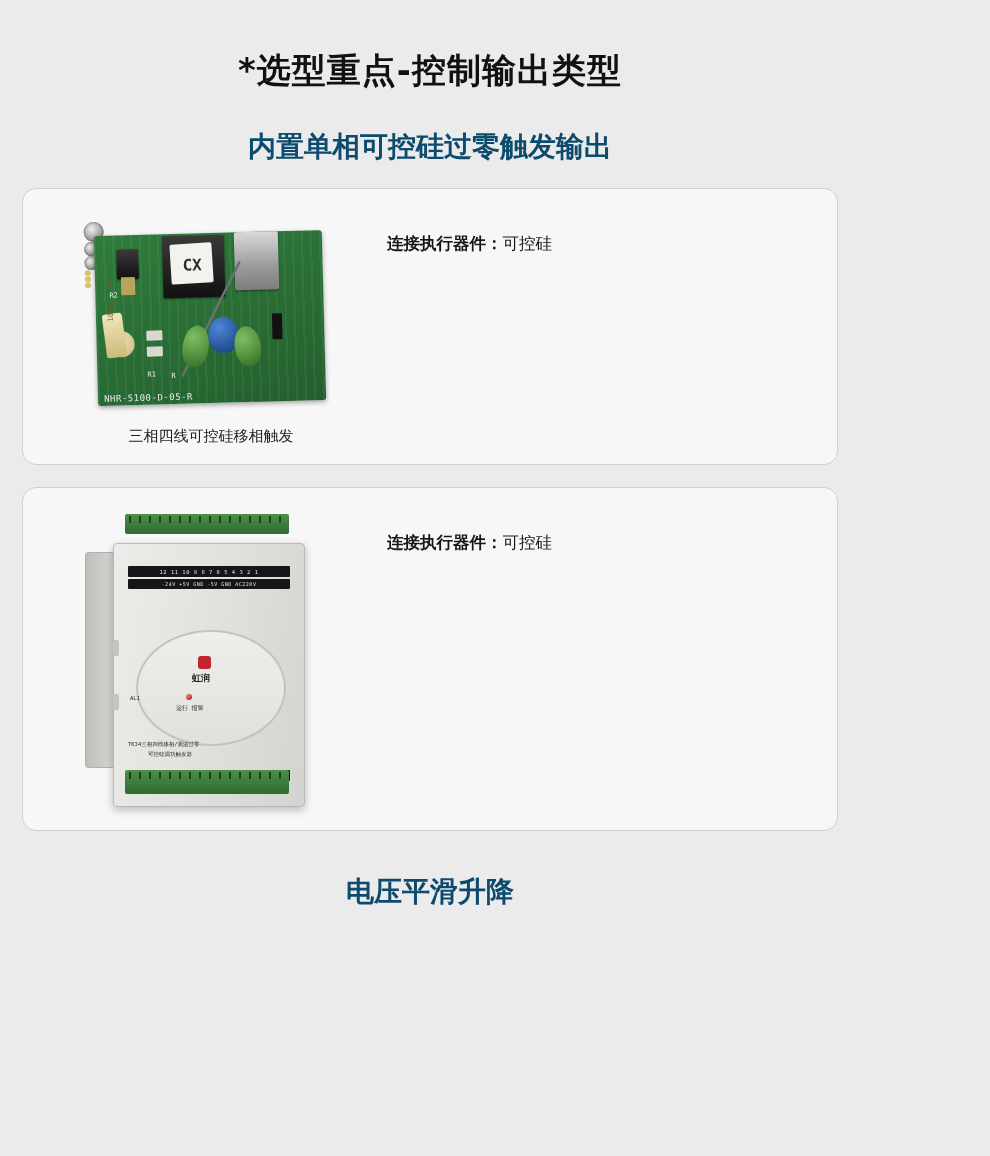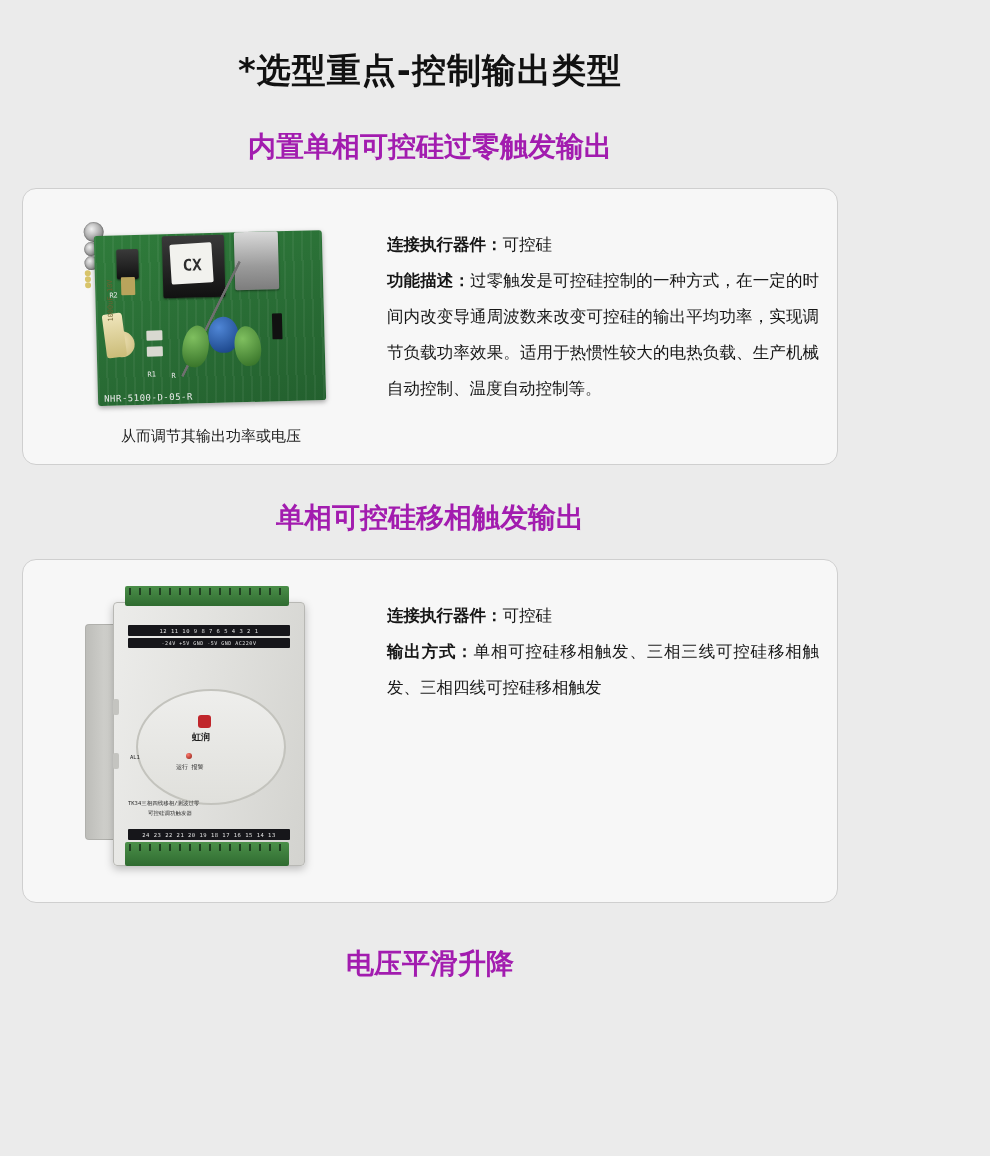--- a/index.html
+++ b/index.html
@@ -24,21 +24,21 @@
     font-size: 34px;
     font-weight: bold;
     letter-spacing: 1px;
     padding-top: 48px;
     color: #111;
   }
   .section-title {
     text-align: center;
     font-size: 28px;
     font-weight: bold;
-    color: #a21caf;
+    color: #0c4a6e;
     margin-top: 34px;
   }
   .card {
     margin: 22px 22px 0 22px;
     background: #f7f7f7;
     border: 1px solid #cfcfcf;
     border-radius: 14px;
     box-sizing: border-box;
     display: flex;
     flex-direction: row;
@@ -55,20 +55,21 @@
   .caption {
     font-size: 15px;
     color: #222;
     margin-top: 8px;
     text-align: center;
   }
   .card-right {
     flex: 1;
     padding-top: 22px;
     padding-left: 6px;
+    font-family: Liberation Mono, monospace;
   }
   .spec-line {
     font-size: 16.5px;
     line-height: 36px;
     color: #161616;
   }
   .spec-label {
     font-weight: bold;
   }
   .spec-para {
@@ -150,21 +151,21 @@
 
   
   .module {
     position: relative;
     width: 300px;
     height: 300px;
     margin-top: 8px;
   }
   .mod-body {
     position: absolute;
-    left: 52px; top: 18px;
+    left: 52px; top: 31px;
     width: 190px; height: 262px;
     background: linear-gradient(100deg,#ececea 0%, #e3e3e0 40%, #d3d3cf 100%);
     border: 1px solid #b8b8b4;
     border-radius: 4px;
     box-shadow: 0 3px 8px rgba(0,0,0,.25);
   }
   .mod-side {
     position: absolute;
     left: 24px; top: 40px;
     width: 30px; height: 214px;
@@ -275,34 +276,30 @@
         <div class="pad" style="left:200px; top:120px; width:6px; height:6px;"></div>
         <div class="pad" style="left:200px; top:134px; width:6px; height:6px;"></div>
         <div class="pad" style="left:200px; top:148px; width:6px; height:6px;"></div>
 
         <div class="silk" style="left:24px; top:70px;">R2</div>
         <div class="silk" style="left:60px; top:150px;">R1</div>
         <div class="silk" style="left:84px; top:152px;">R</div>
         <div class="silk" style="left:16px; top:172px; font-size:9px; letter-spacing:.5px;">NHR-5100-D-05-R</div>
       </div>
 
-      <div class="caption">从而调节其输出功率或电压</div>
+      <div class="caption">三相四线可控硅移相触发</div>
     </div>
 
     <div class="card-right">
       <div class="spec-line">
         <span class="spec-label">连接执行器件：</span><span>可控硅</span>
       </div>
-      <div class="spec-para">
-        <span class="spec-label">功能描述：</span><span>过零触发是可控硅控制的一种方式，在一定的时间内改变导通周波数来改变可控硅的输出平均功率，实现调节负载功率效果。适用于热惯性较大的电热负载、生产机械自动控制、温度自动控制等。</span>
-      </div>
     </div>
   </div>
 
-  <div class="section-title">单相可控硅移相触发输出</div>
 
   <div class="card">
     <div class="card-left">
 
       <div class="module">
 
         <div class="mod-side"></div>
 
         <div class="mod-body">
 
@@ -333,21 +330,18 @@
             <div class="teeth"></div>
           </div>
       </div>
 
     </div>
 
     <div class="card-right">
       <div class="spec-line">
         <span class="spec-label">连接执行器件：</span><span>可控硅</span>
       </div>
-      <div class="spec-para">
-        <span class="spec-label">输出方式：</span><span>单相可控硅移相触发、三相三线可控硅移相触发、三相四线可控硅移相触发</span>
-      </div>
     </div>
   </div>
 
   <div class="section-title" style="margin-top:42px;">电压平滑升降</div>
 
 </div>
 
 </body></html>

